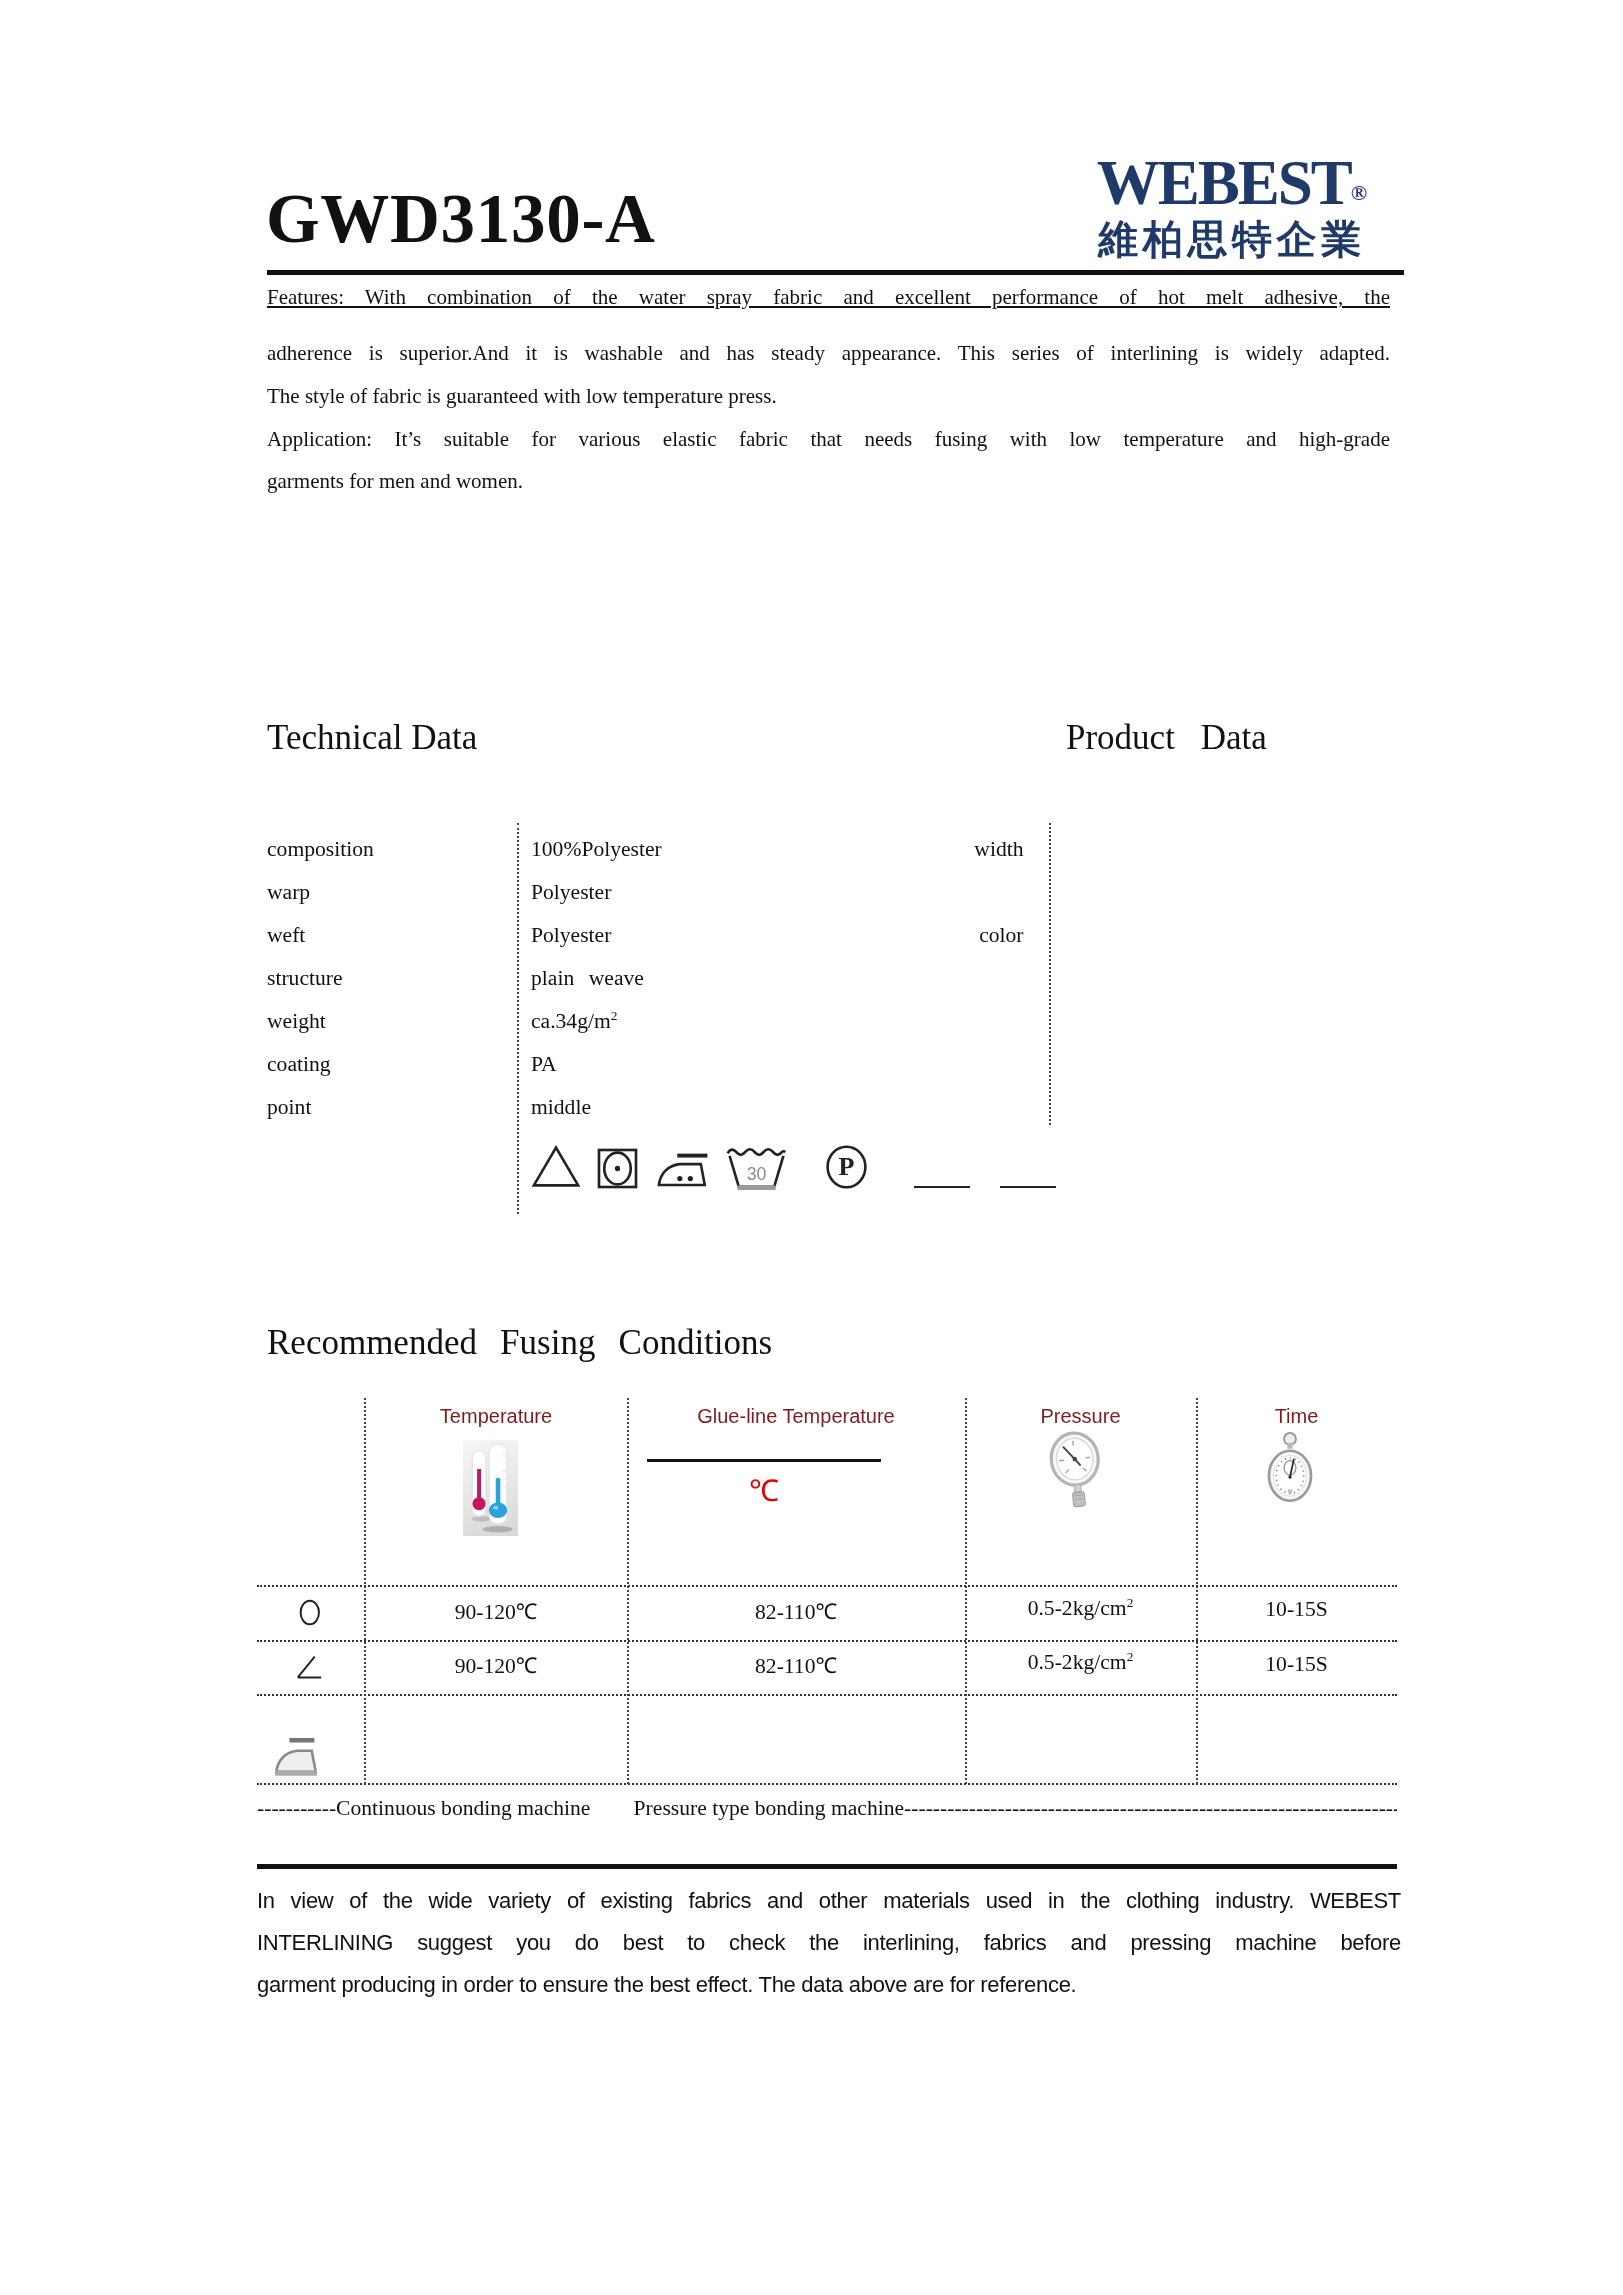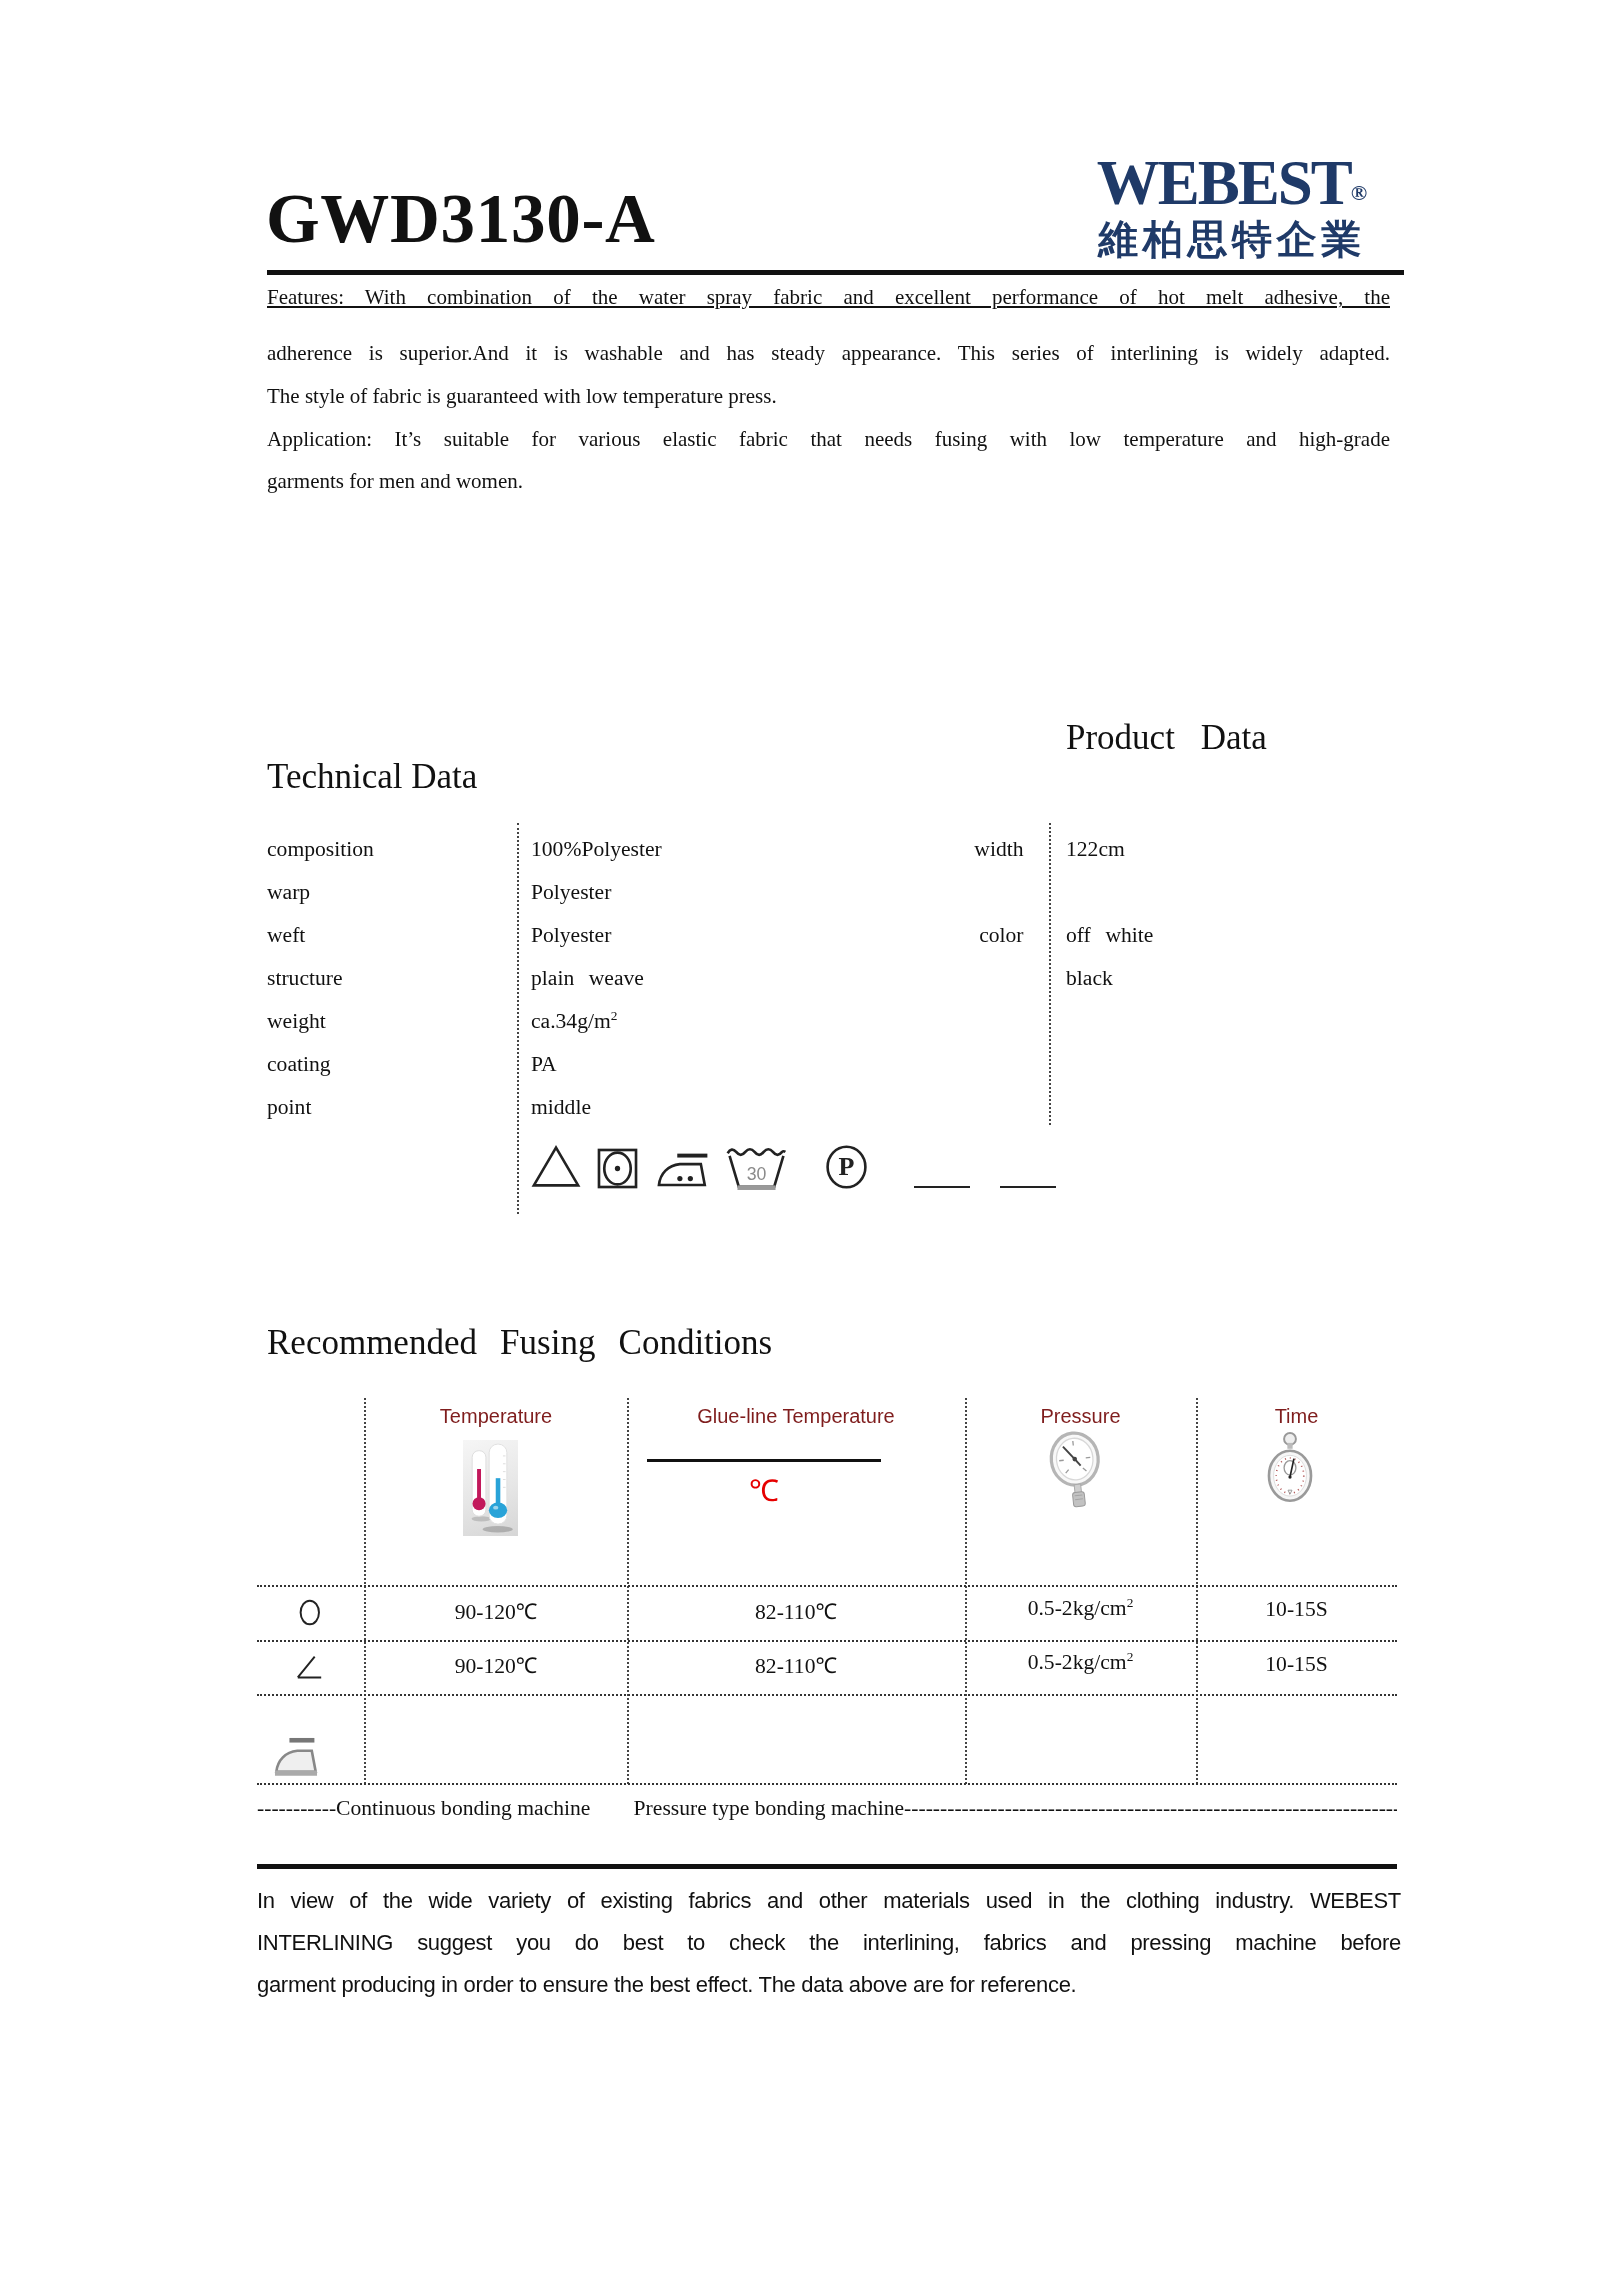--- a/index.html
+++ b/index.html
@@ -62,21 +62,21 @@
   </div>
 
   <div class="abs rule" style="left:267px; top:270px; width:1137px;"></div>
 
   <div class="abs intro-line jline" style="top:276px;text-decoration:underline;">Features: With combination of the water spray fabric and excellent performance of hot melt adhesive, the</div>
   <div class="abs intro-line jline" style="top:332px;">adherence is superior.And it is washable and has steady appearance. This series of interlining is widely adapted.</div>
   <div class="abs intro-line" style="top:375px;">The style of fabric is guaranteed with low temperature press.</div>
   <div class="abs intro-line jline" style="top:418px;">Application: It’s suitable for various elastic fabric that needs fusing with low temperature and high-grade</div>
   <div class="abs intro-line" style="top:460px;">garments for men and women.</div>
 
-  <div class="abs section-h" style="left:267px; top:720px;margin-top:39px;">Technical Data</div>
+  <div class="abs section-h" style="left:267px; top:720px;">Technical Data</div>
   <div class="abs section-h" style="left:1066px; top:720px; word-spacing:17px;">Product Data</div>
 
   <div class="abs vdot" style="left:517px;  top:823px; height:391px;"></div>
   <div class="abs vdot" style="left:1049px; top:823px; height:302px;"></div>
 
   <div class="abs tcol" style="left:267px; top:828px;">
     <div>composition</div>
     <div>warp</div>
     <div>weft</div>
     <div>structure</div>
@@ -94,26 +94,20 @@
     <div>PA</div>
     <div>middle</div>
   </div>
 
   <div class="abs tcol" style="left:851px; top:828px; width:183px; text-align:right; padding-right:10.5px;">
     <div>width</div>
     <div></div>
     <div>color</div>
   </div>
 
-  <div class="abs tcol" style="left:1066px; top:828px;">
-    <div>122cm</div>
-    <div></div>
-    <div class="wsp">off white</div>
-    <div>black</div>
-  </div>
 
   <svg class="abs" style="left:531px; top:1145px;" width="50" height="43" viewBox="0 0 76 66">
     <polygon points="38,4 4,62 72,62" fill="none" stroke="#222" stroke-width="4"></polygon>
   </svg>
 
   <svg class="abs" style="left:597px; top:1148px;" width="41" height="41" viewBox="0 0 62 62">
     <rect x="3" y="3" width="56" height="56" fill="none" stroke="#222" stroke-width="4"></rect>
     <ellipse cx="31" cy="31" rx="20" ry="24" fill="none" stroke="#222" stroke-width="4"></ellipse>
     <circle cx="31" cy="31" r="4" fill="#222"></circle>
   </svg>

